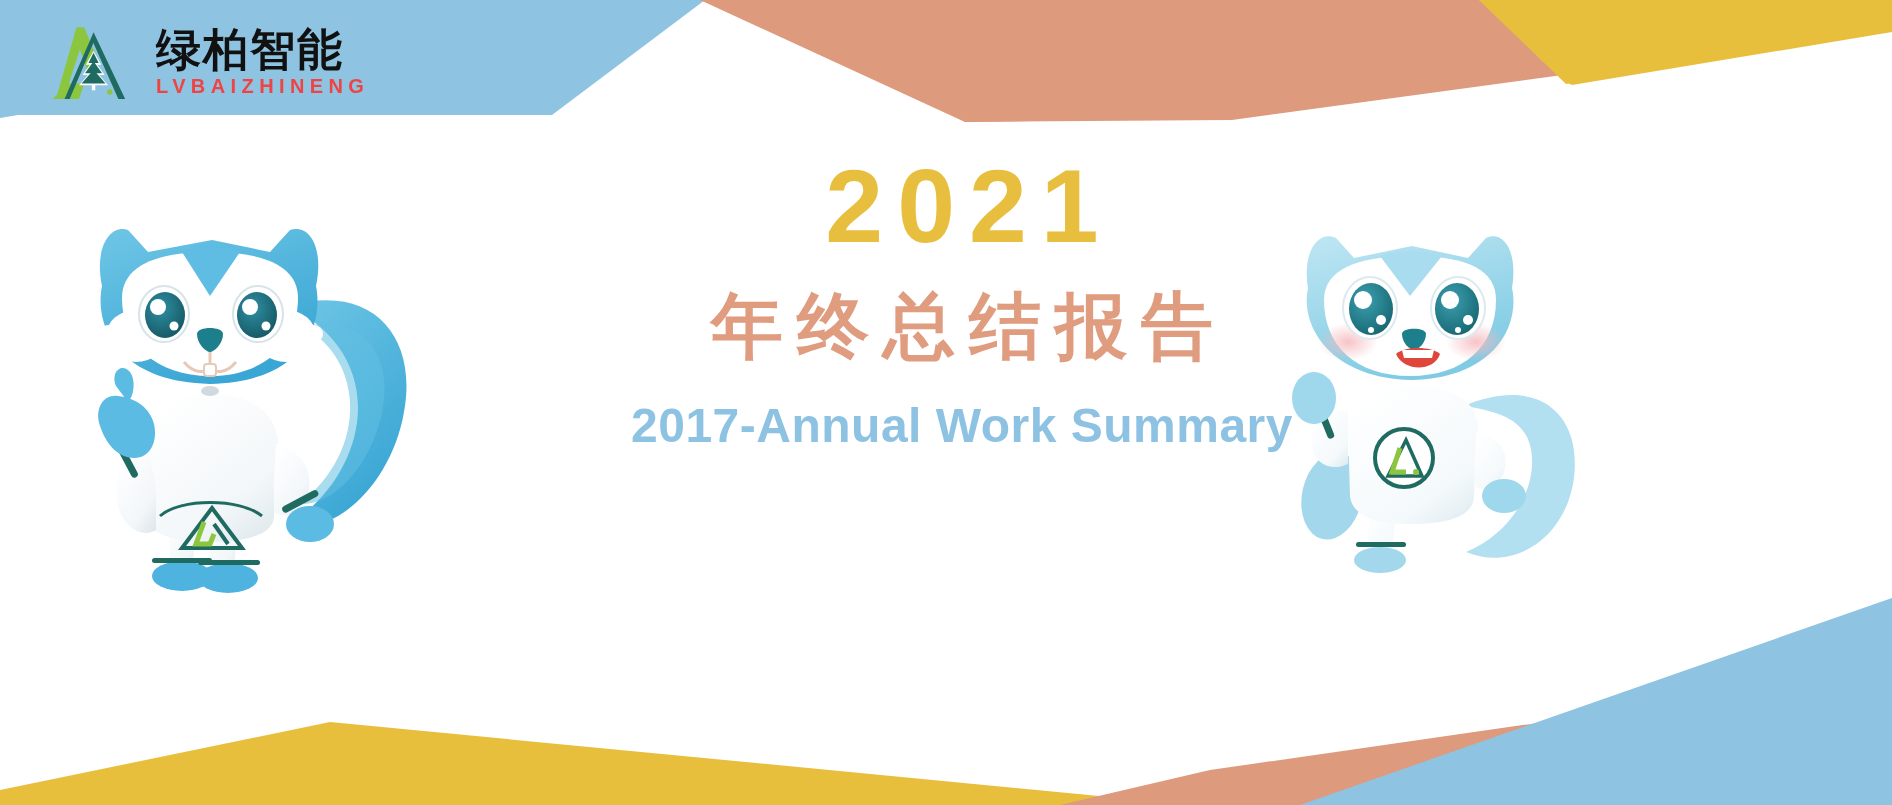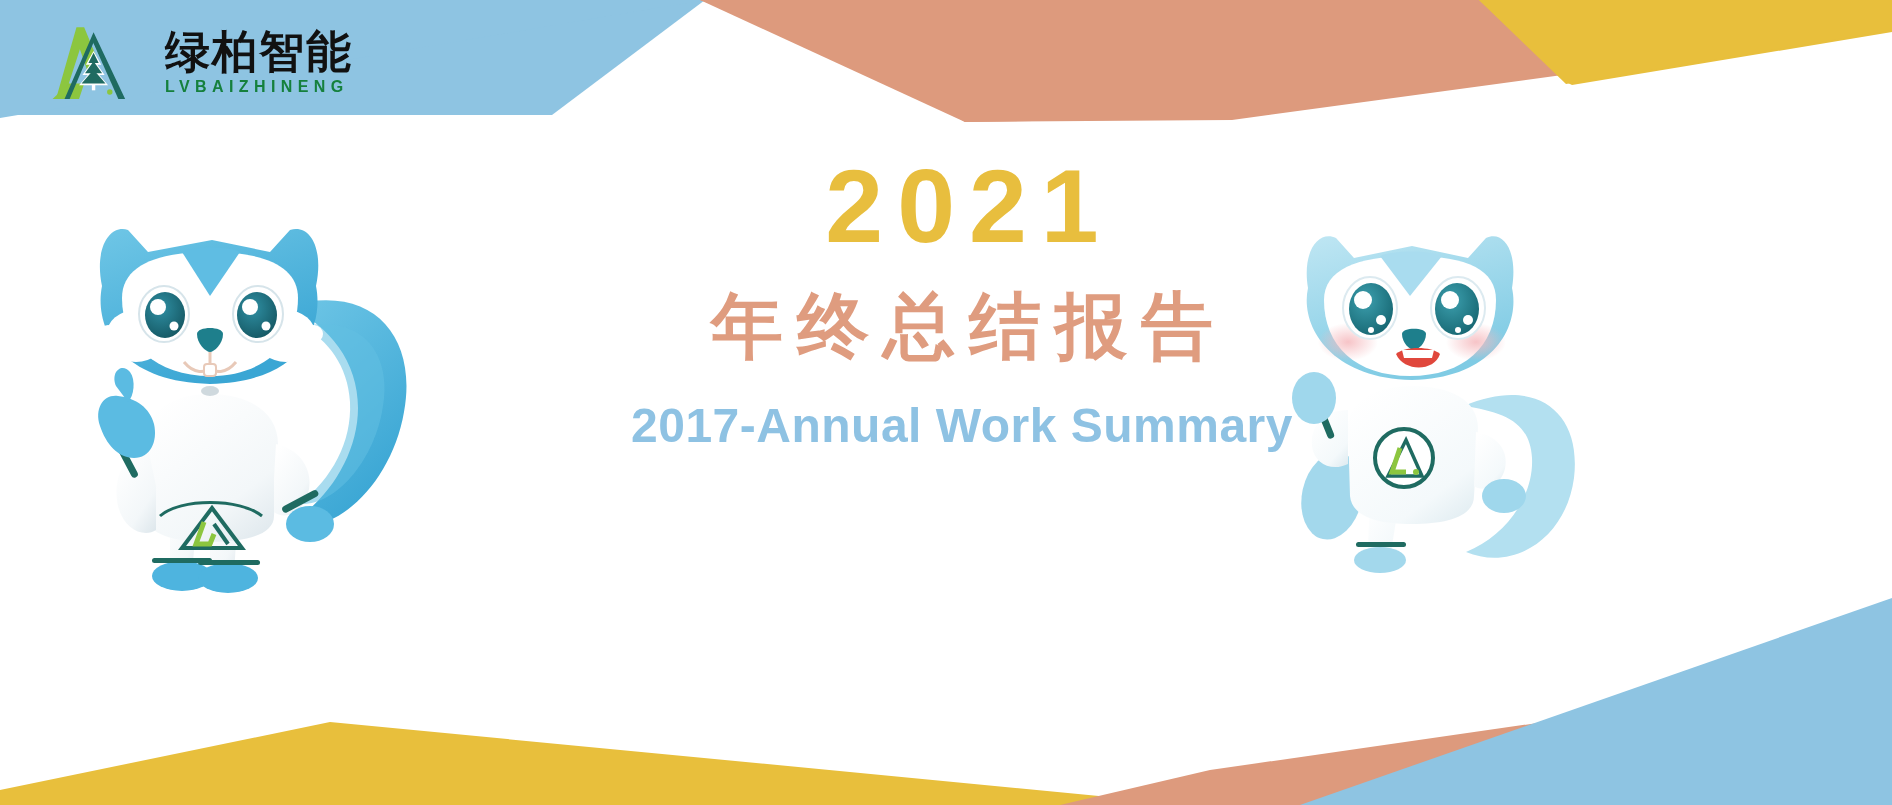--- a/index.html
+++ b/index.html
@@ -15,39 +15,39 @@
 
   .bg-svg{position:absolute;inset:0;width:1892px;height:805px;}
 
   
   .logo{
     position:absolute;
     left:48px;
     top:22px;
     display:flex;
     align-items:center;
-    gap:31px;
+    gap:22px;
     z-index:12;
   }
   .logo-mark{width:86px;height:82px;flex:0 0 auto;}
   .logo-words{display:flex;flex-direction:column;justify-content:center;}
   .logo-cn{
     font-size:45px;
     font-weight:bold;
     letter-spacing:2px;
     color:#111111;
     line-height:1.02;
     white-space:nowrap;
     font-family:"DejaVu Sans","Liberation Sans",sans-serif;
   }
   .logo-en{
-    font-size:16px;
+    font-size:20px;
     font-weight:bold;
     letter-spacing:5.4px;
-    color:#15803d;
+    color:#ef4444;
     line-height:1.25;
     margin-top:2px;
     white-space:nowrap;
   }
 
   
   .title-block{
     position:absolute;
     left:16px;
     top:150px;

